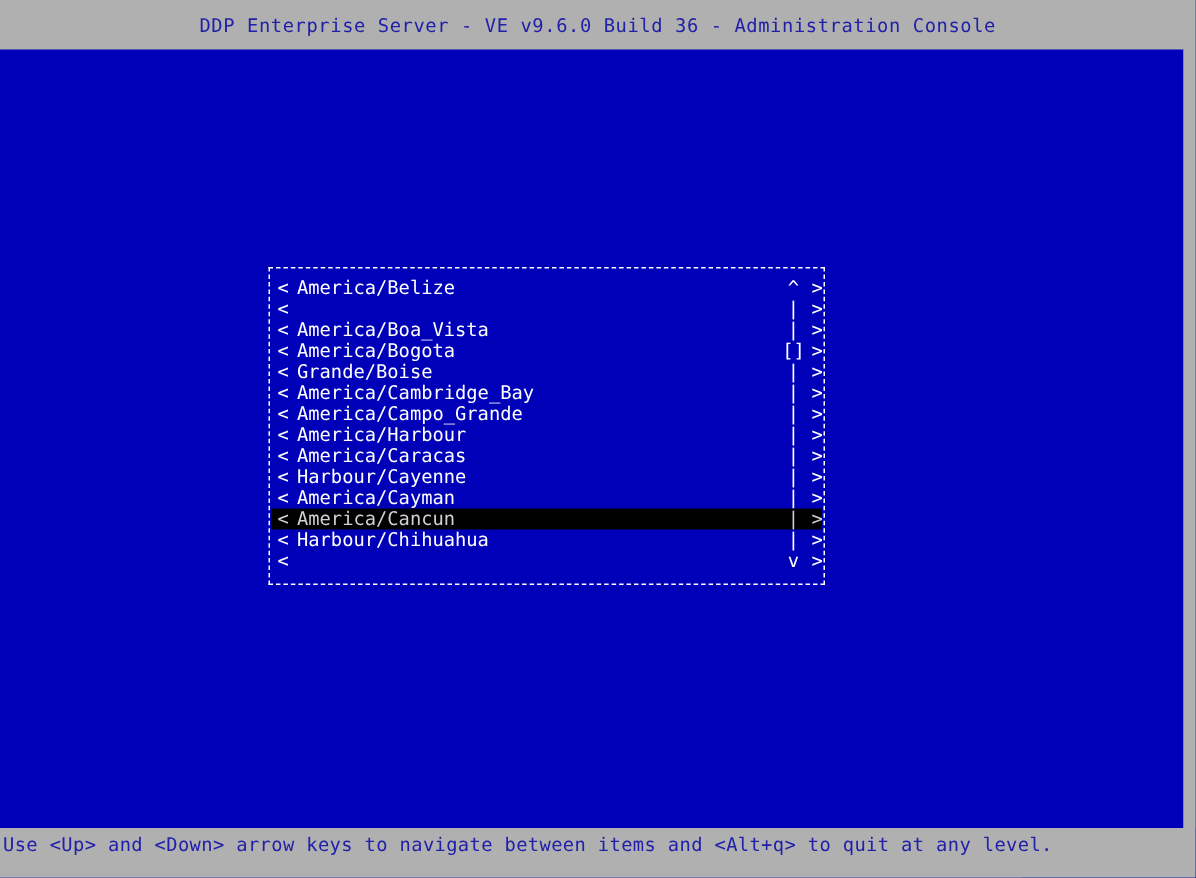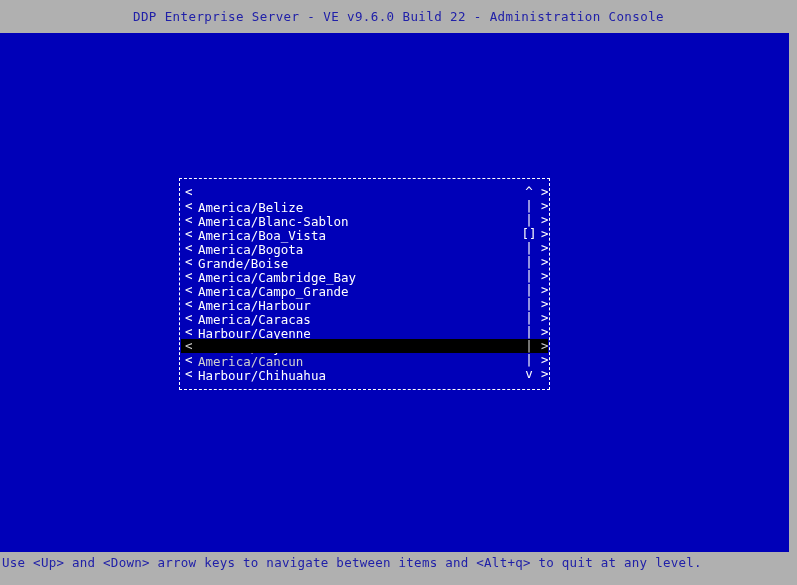--- a/index.html
+++ b/index.html
@@ -121,21 +121,21 @@
   }
 
   .tz-lmark {
     position: absolute;
     left: 4px;
     top: 0;
   }
   .tz-label {
     position: absolute;
     left: 17px;
-    top: 16px;
+    top: 0;
   }
   .tz-scroll {
     position: absolute;
     left: 340px;
     top: 0;
     width: 16px;
     text-align: center;
   }
   .tz-rmark {
     position: absolute;
@@ -154,29 +154,29 @@
     background: #000000;
     z-index: -1;
   }
 </style>
 </head>
 <body>
 
 <div id="screen">
 
   <div id="titlebar">
-    <span class="title-text">DDP Enterprise Server - VE v9.6.0 Build 22 - Administration Console</span>
+    <span class="title-text">DDP Enterprise Server - VE v9.6.0 Build 36 - Administration Console</span>
   </div>
 
   <div id="console-body">
 
     <div id="timezone-dialog">
       <ul id="timezone-list">
           <li class="tz-row"><span class="tz-lmark">&lt;</span><span class="tz-label">America/Belize</span><span class="tz-scroll">^</span><span class="tz-rmark">&gt;</span></li>
-          <li class="tz-row"><span class="tz-lmark">&lt;</span><span class="tz-label">America/Blanc-Sablon</span><span class="tz-scroll">|</span><span class="tz-rmark">&gt;</span></li>
+          <li class="tz-row"><span class="tz-lmark">&lt;</span><span class="tz-scroll">|</span><span class="tz-rmark">&gt;</span></li>
           <li class="tz-row"><span class="tz-lmark">&lt;</span><span class="tz-label">America/Boa_Vista</span><span class="tz-scroll">|</span><span class="tz-rmark">&gt;</span></li>
           <li class="tz-row"><span class="tz-lmark">&lt;</span><span class="tz-label">America/Bogota</span><span class="tz-scroll">[]</span><span class="tz-rmark">&gt;</span></li>
           <li class="tz-row"><span class="tz-lmark">&lt;</span><span class="tz-label">Grande/Boise</span><span class="tz-scroll">|</span><span class="tz-rmark">&gt;</span></li>
           <li class="tz-row"><span class="tz-lmark">&lt;</span><span class="tz-label">America/Cambridge_Bay</span><span class="tz-scroll">|</span><span class="tz-rmark">&gt;</span></li>
           <li class="tz-row"><span class="tz-lmark">&lt;</span><span class="tz-label">America/Campo_Grande</span><span class="tz-scroll">|</span><span class="tz-rmark">&gt;</span></li>
           <li class="tz-row"><span class="tz-lmark">&lt;</span><span class="tz-label">America/Harbour</span><span class="tz-scroll">|</span><span class="tz-rmark">&gt;</span></li>
           <li class="tz-row"><span class="tz-lmark">&lt;</span><span class="tz-label">America/Caracas</span><span class="tz-scroll">|</span><span class="tz-rmark">&gt;</span></li>
           <li class="tz-row"><span class="tz-lmark">&lt;</span><span class="tz-label">Harbour/Cayenne</span><span class="tz-scroll">|</span><span class="tz-rmark">&gt;</span></li>
           <li class="tz-row"><span class="tz-lmark">&lt;</span><span class="tz-label">America/Cayman</span><span class="tz-scroll">|</span><span class="tz-rmark">&gt;</span></li>
           <li class="tz-row selected"><span class="tz-lmark">&lt;</span><span class="tz-label">America/Cancun</span><span class="tz-scroll">|</span><span class="tz-rmark">&gt;</span></li>

